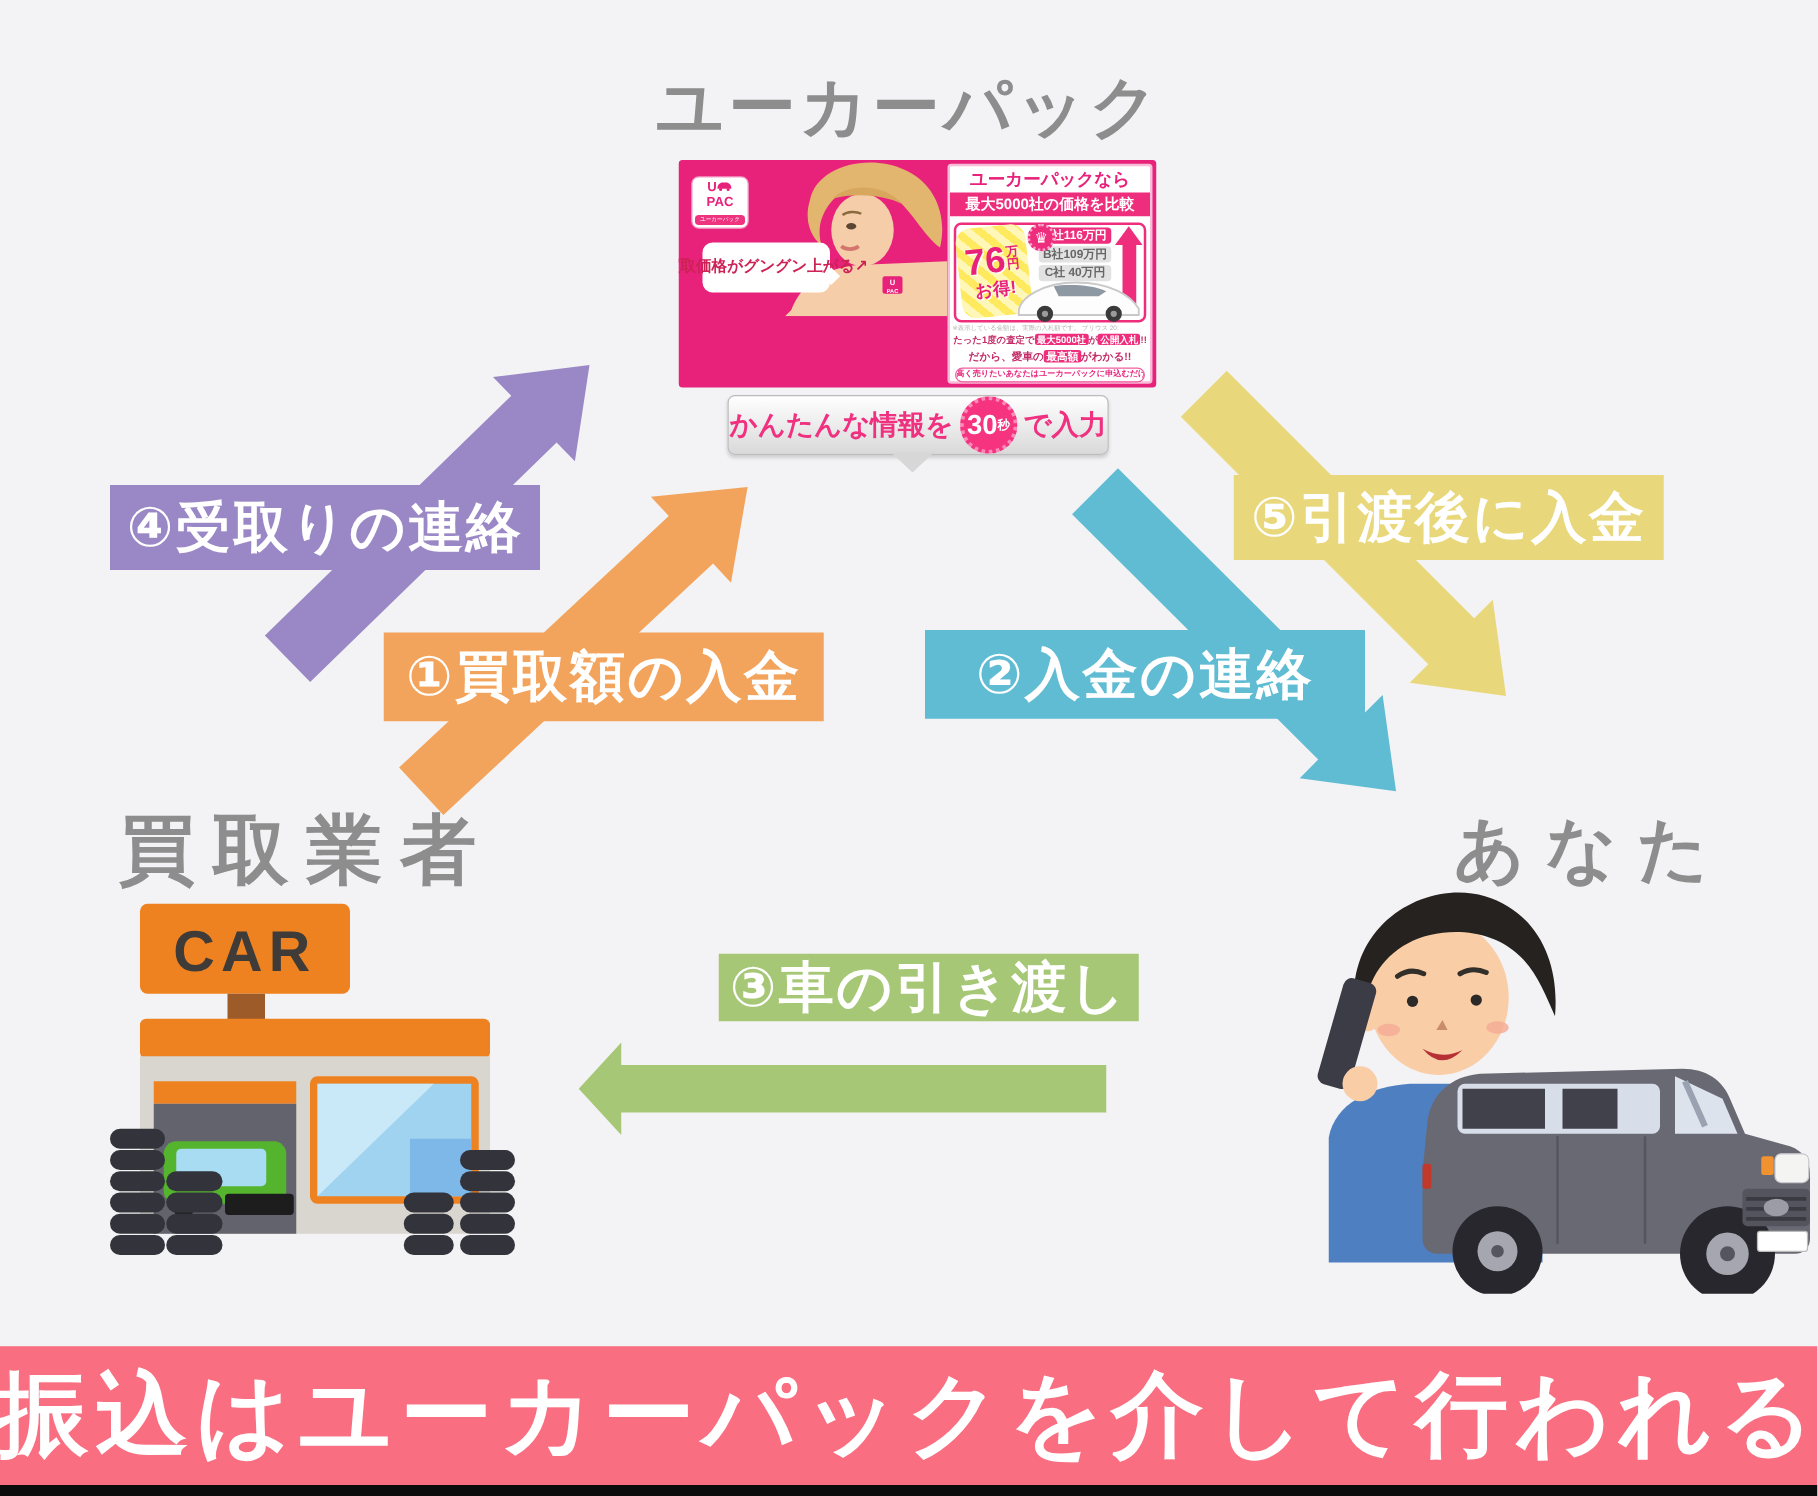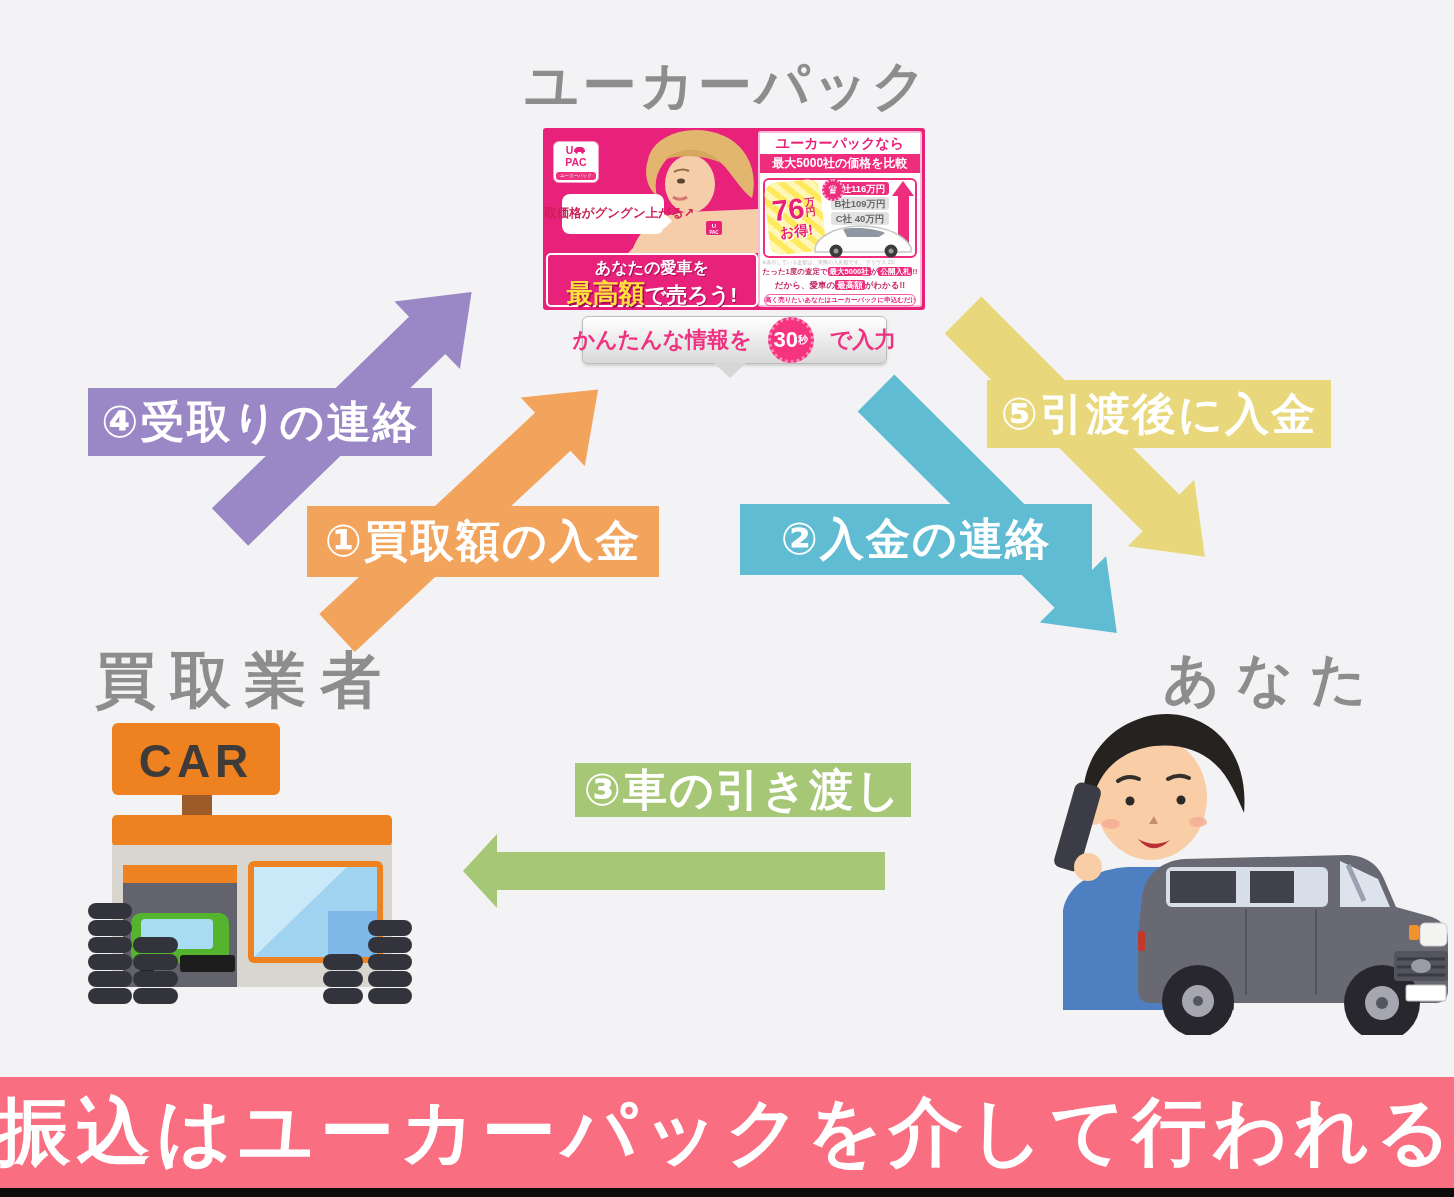--- a/index.html
+++ b/index.html
@@ -64,21 +64,21 @@
   .adline{position:absolute;left:0;width:160px;text-align:center;font-weight:bold;color:#c32a66;white-space:nowrap}
   #adline1{top:134px;font-size:7.5px}
   #adline2{top:147px;font-size:8.5px}
   .adline .hl{background:#ee2e7d;color:#fff;border-radius:2px;padding:0 2px}
   #pill{position:absolute;left:4px;top:161px;width:152px;height:12px;border:1px solid #ef5fa0;border-radius:999px;
     color:#e8217a;font-size:6.5px;font-weight:bold;line-height:10px;text-align:center;white-space:nowrap;overflow:hidden}
 
   
   #input-bar{left:582px;top:316px;width:305px;height:48px;background:linear-gradient(#ffffff,#d9d9d9);
     border:1px solid #bcbcbc;border-radius:6px;box-shadow:0 2px 3px rgba(0,0,0,.15);
-    display:flex;align-items:center;justify-content:center;gap:16px;z-index:6;
+    display:flex;align-items:center;justify-content:center;gap:5px;z-index:6;
     color:#ef3180;font-weight:bold;font-size:22px;white-space:nowrap}
   #input-bar:after{content:"";position:absolute;left:131px;top:46px;width:0;height:0;
     border-left:16px solid transparent;border-right:16px solid transparent;border-top:15px solid #d7d7d7}
   #badge-30s{width:46px;height:46px;border-radius:50%;background:#f5337f;border:3px dotted #fa8ab8;
     display:flex;align-items:center;justify-content:center;color:#fff;flex:0 0 auto}
   #badge-30s .n{font-size:22px;font-weight:bold}
   #badge-30s .u{font-size:10px;font-weight:bold}
 
   
   #dealer-illust{left:85px;top:715px;z-index:2}
@@ -144,24 +144,20 @@
       <br><span>PAC</span>
     </div>
     <div class="upac-sub">ユーカーパック</div>
   </div>
 
   <div id="speech-bubble">
     <span>買取価格が</span>
     <span>グングン上がる↗</span>
   </div>
 
-  <div id="slogan">
-    <div class="l1">あなたの愛車を</div>
-    <div class="l2"><span class="hl">最高額</span><span>で売ろう!</span></div>
-  </div>
 
   <div id="ad-panel">
     <div id="panel-h1">ユーカーパックなら</div>
     <div id="panel-h2">最大5000社の価格を比較</div>
 
     <div id="card-main">
       <div id="discount-blob">
         <div class="row">
             <span class="num">76</span>
             <span class="stack">万円</span>

